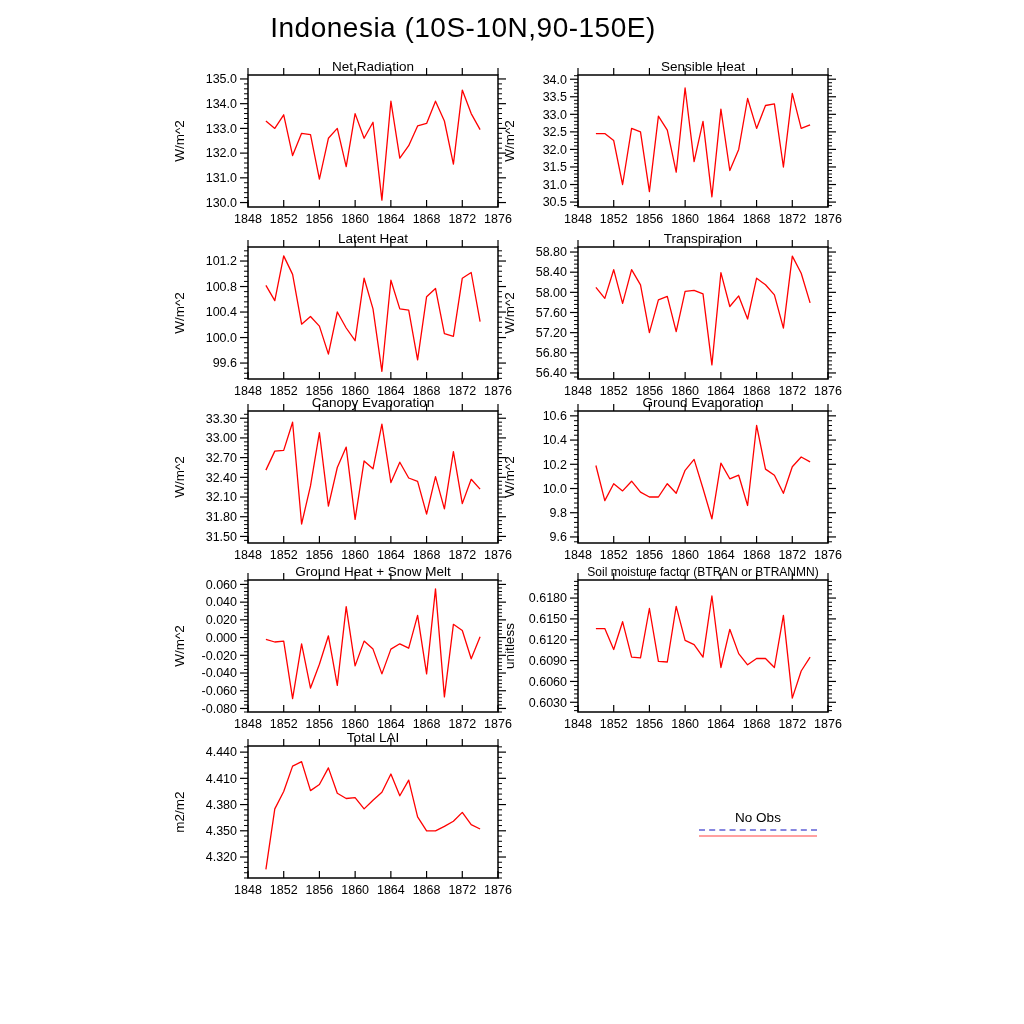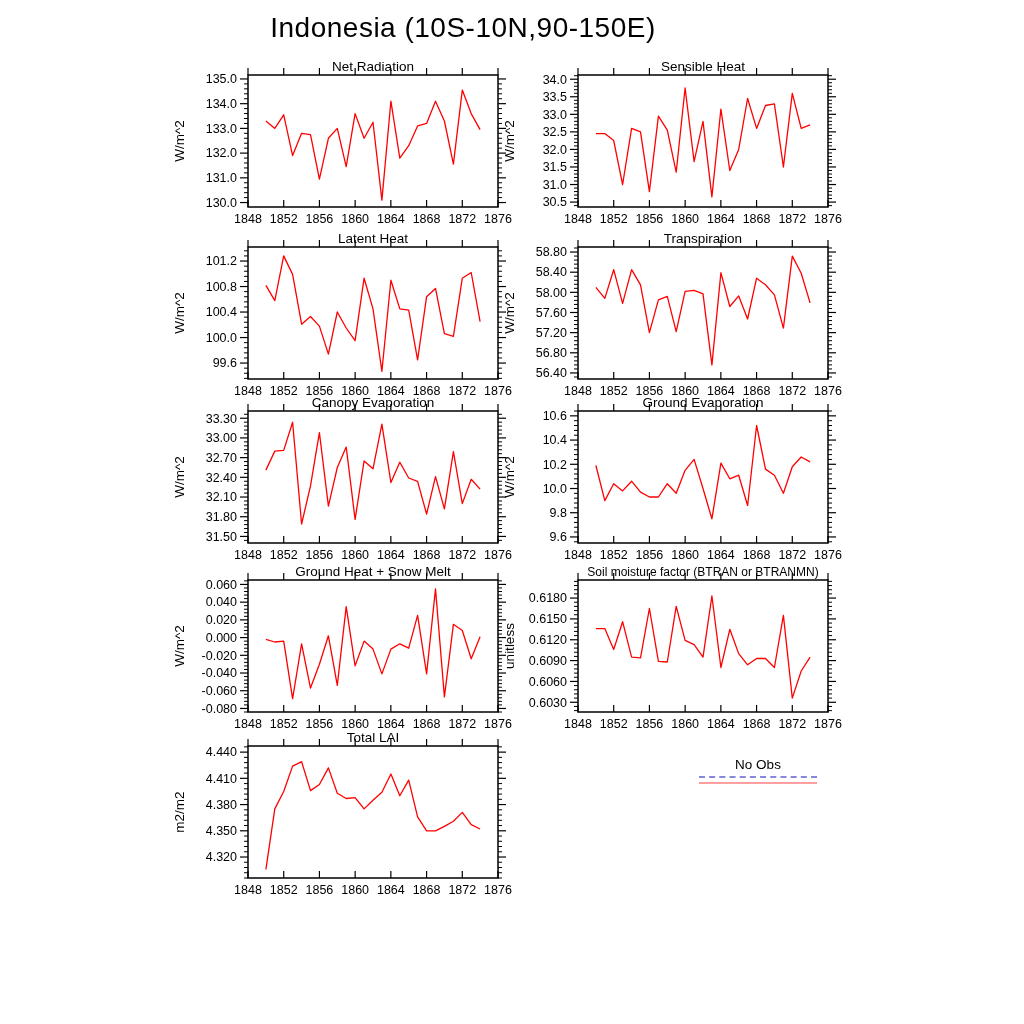--- a/index.html
+++ b/index.html
@@ -13,21 +13,21 @@
   }
   .main-title {
     position: absolute; top: 12px; left: 0; width: 926px;
     text-align: center; font-size: 28px; font-weight: 400;
     letter-spacing: 0.5px;
   }
   figure.panel {
     position: absolute; width: 360px; height: 168px; margin: 0; padding: 0;
   }
   .legend {
-    position: absolute; left: 540px; top: 757px; width: 436px;
+    position: absolute; left: 540px; top: 810px; width: 436px;
     text-align: center; font-size: 13.5px; line-height: 16px;
   }
   .legend-line {
     height: 0; width: 118px; margin: 3px auto 4px auto;
     border-top-width: 2px;
   }
   .legend-line.dashed { border-top-style: dashed; }
   .legend-line.solid  { border-top-style: solid; }
 </style>
 </head>

